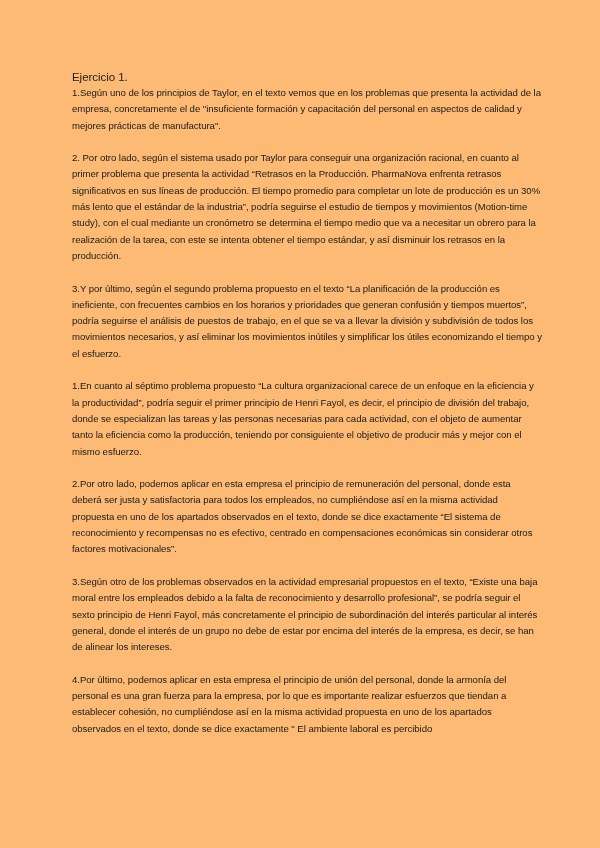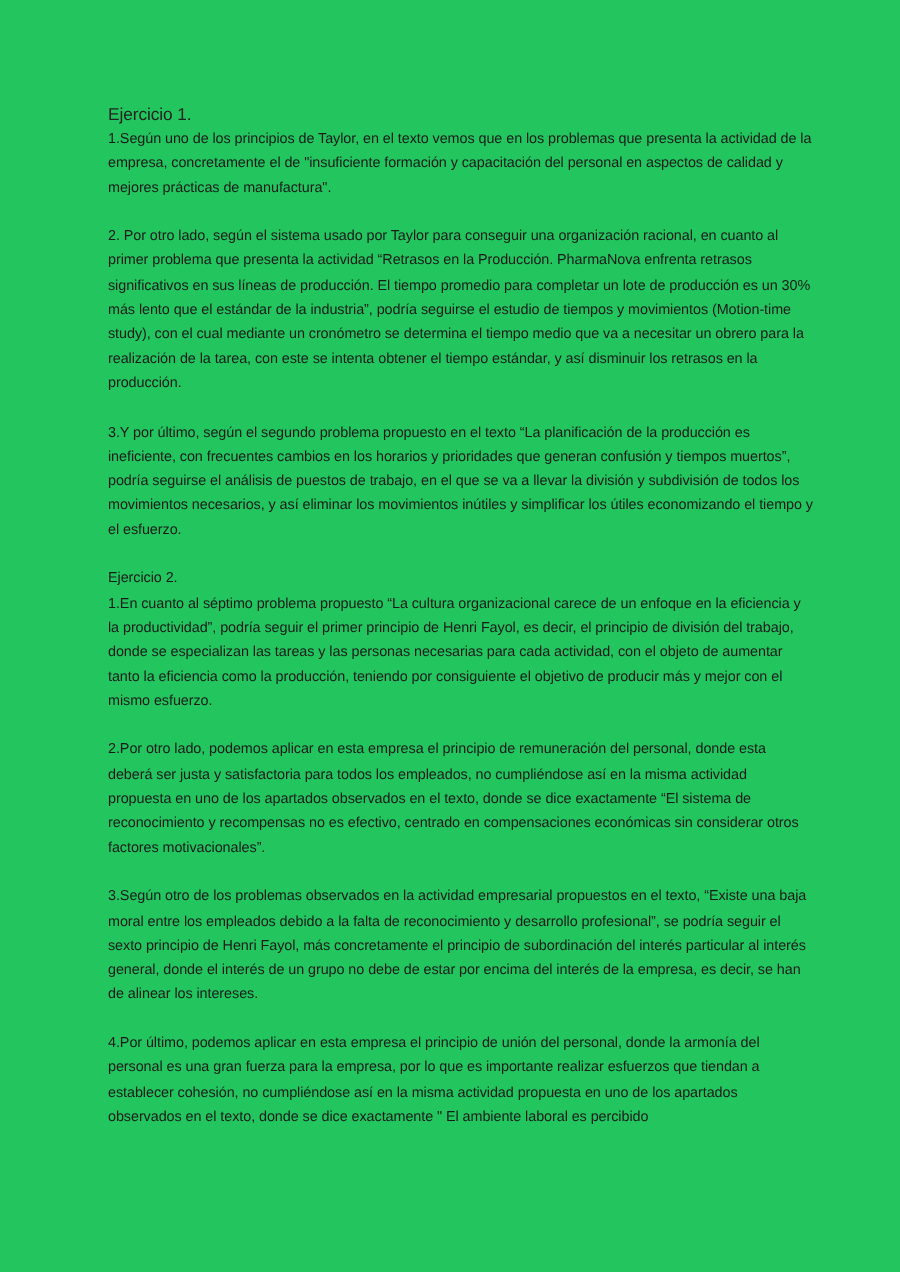--- a/index.html
+++ b/index.html
@@ -1,17 +1,17 @@
 <!DOCTYPE html>
 <html><head>
 <meta charset="utf-8">
 <style>
   html, body { margin: 0; padding: 0; background: #ffffff; }
   body { width: 600px; height: 848px; overflow: hidden; position: relative; }
-  .page { position: absolute; left: 0; top: 0; width: 600px; height: 848px; background: #22c55e; }
+  .page { position: absolute; left: 0; top: 0; width: 600px; height: 848px; background: #fdba74; }
   .content {
     position: absolute; left: 72px; top: 69px; width: 470px;
     font-family: "Liberation Sans", sans-serif;
     font-size: 9.6px; line-height: 16.3px; color: #1a1a1a;
     letter-spacing: -0.05px;
   }
   .h1 { font-size: 11.5px; line-height: 16px; color: #222; margin-top: 0; }
   .h2 { font-size: 9.6px; line-height: 16.3px; }
   p { margin: 0; }
   .gap { height: 16.3px; }
@@ -21,21 +21,20 @@
 
 <div class="page">
   <div class="content">
     <div class="h1">Ejercicio 1.</div>
     <p>1.Según uno de los principios de Taylor, en el texto vemos que en los problemas que presenta la actividad de la empresa, concretamente el de "insuficiente formación y capacitación del personal en aspectos de calidad y mejores prácticas de manufactura".</p>
     <div class="gap"></div>
     <p>2. Por otro lado, según el sistema usado por Taylor para conseguir una organización racional, en cuanto al primer problema que presenta la actividad “Retrasos en la Producción. PharmaNova enfrenta retrasos significativos en sus líneas de producción. El tiempo promedio para completar un lote de producción es un 30% más lento que el estándar de la industria”, podría seguirse el estudio de tiempos y movimientos (Motion-time study), con el cual mediante un cronómetro se determina el tiempo medio que va a necesitar un obrero para la realización de la tarea, con este se intenta obtener el tiempo estándar, y así disminuir los retrasos en la producción.</p>
     <div class="gap"></div>
     <p>3.Y por último, según el segundo problema propuesto en el texto “La planificación de la producción es ineficiente, con frecuentes cambios en los horarios y prioridades que generan confusión y tiempos muertos”, podría seguirse el análisis de puestos de trabajo, en el que se va a llevar la división y subdivisión de todos los movimientos necesarios, y así eliminar los movimientos inútiles y simplificar los útiles economizando el tiempo y el esfuerzo.</p>
     <div class="gap"></div>
-    <div class="h2">Ejercicio 2.</div>
     <p>1.En cuanto al séptimo problema propuesto “La cultura organizacional carece de un enfoque en la eficiencia y la productividad”, podría seguir el primer principio de Henri Fayol, es decir, el principio de división del trabajo, donde se especializan las tareas y las personas necesarias para cada actividad, con el objeto de aumentar tanto la eficiencia como la producción, teniendo por consiguiente el objetivo de producir más y mejor con el mismo esfuerzo.</p>
     <div class="gap"></div>
     <p>2.Por otro lado, podemos aplicar en esta empresa el principio de remuneración del personal, donde esta deberá ser justa y satisfactoria para todos los empleados, no cumpliéndose así en la misma actividad propuesta en uno de los apartados observados en el texto, donde se dice exactamente “El sistema de reconocimiento y recompensas no es efectivo, centrado en compensaciones económicas sin considerar otros factores motivacionales”.</p>
     <div class="gap"></div>
     <p>3.Según otro de los problemas observados en la actividad empresarial propuestos en el texto, “Existe una baja moral entre los empleados debido a la falta de reconocimiento y desarrollo profesional”, se podría seguir el sexto principio de Henri Fayol, más concretamente el principio de subordinación del interés particular al interés general, donde el interés de un grupo no debe de estar por encima del interés de la empresa, es decir, se han de alinear los intereses.</p>
     <div class="gap"></div>
     <p>4.Por último, podemos aplicar en esta empresa el principio de unión del personal, donde la armonía del personal es una gran fuerza para la empresa, por lo que es importante realizar esfuerzos que tiendan a establecer cohesión, no cumpliéndose así en la misma actividad propuesta en uno de los apartados observados en el texto, donde se dice exactamente " El ambiente laboral es percibido</p>
   </div>
 </div>
 

